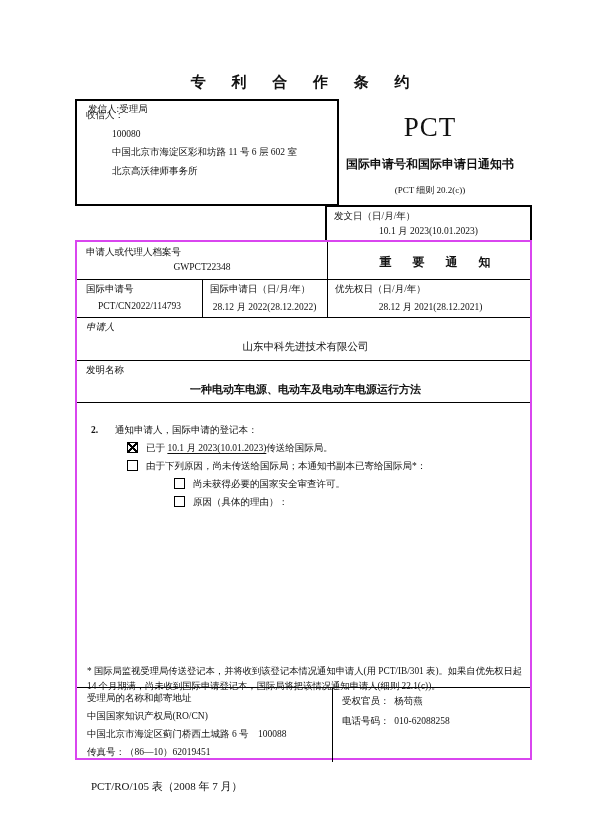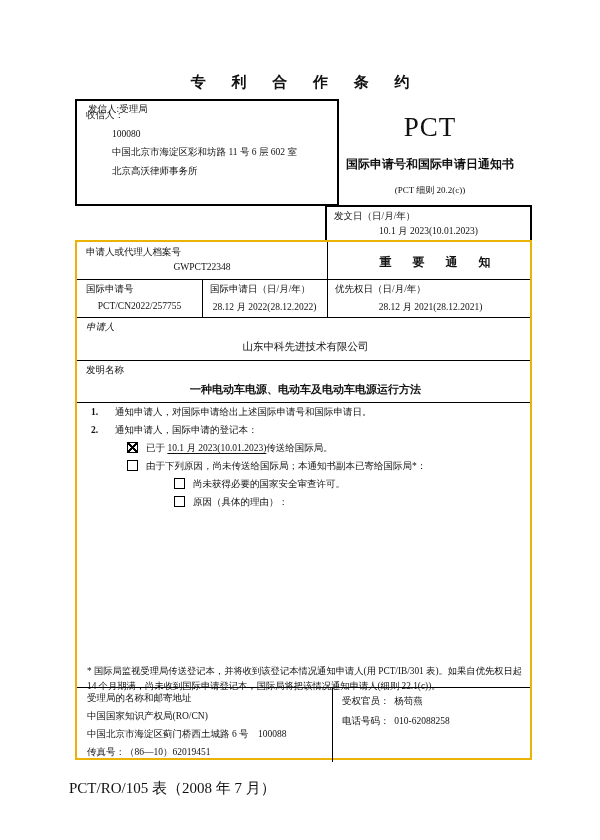--- a/index.html
+++ b/index.html
@@ -12,38 +12,38 @@
   .doc-title{top:73px;left:0;width:100%;text-align:center;font-size:15px;font-weight:bold;letter-spacing:11px;padding-left:11px;box-sizing:border-box;}
   .sender{left:88px;top:103px;font-size:9.5px;}
   .recipient-box{left:75px;top:99px;width:242px;height:93px;border:2px solid #000;padding:5px 9px;font-size:9.5px;line-height:1.95;box-sizing:content-box;}
   .recipient-indent{margin-left:26px;}
   .pct-block{left:328px;top:112px;width:204px;text-align:center;}
   .pct-logo{font-size:27px;font-weight:normal;letter-spacing:1px;}
   .pct-title{font-size:12px;font-weight:bold;margin-top:13px;}
   .pct-rule{font-size:9px;margin-top:11px;}
   .mailing-box{left:325px;top:205px;width:207px;height:37px;border:2px solid #000;box-sizing:border-box;padding:3px 7px;font-size:9.5px;}
   .mailing-value{text-align:center;margin-top:2px;}
-  .main-table{left:75px;top:240px;width:457px;height:520px;border:2px solid #eab308;box-sizing:border-box;font-size:9.5px;}
+  .main-table{left:75px;top:240px;width:457px;height:520px;border:2px solid #d946ef;box-sizing:border-box;font-size:9.5px;}
   .hline{position:absolute;left:0;width:100%;height:0;border-top:1px solid #000;}
   .vline{position:absolute;top:0;width:0;border-left:1px solid #000;}
   .cell-label{position:absolute;font-size:9.5px;}
   .cell-value{position:absolute;font-size:9.5px;}
   .center{text-align:center;}
   .notice-big{font-size:12px;font-weight:bold;letter-spacing:9px;padding-left:9px;}
   .company{font-size:10.5px;}
   .invention{font-size:11px;font-weight:bold;}
   .list-line{position:absolute;font-size:9.5px;white-space:nowrap;}
   .num{display:inline-block;width:24px;font-weight:bold;}
   .cb{display:inline-block;width:11px;height:11px;border:1.5px solid #000;box-sizing:border-box;vertical-align:-2px;margin-right:8px;background:#fff;}
   .cb.checked{background-image:
     linear-gradient(to top right,transparent 44%,#000 44%,#000 56%,transparent 56%),
     linear-gradient(to bottom right,transparent 44%,#000 44%,#000 56%,transparent 56%);}
   .u{text-decoration:underline;text-underline-offset:2px;}
   .footnote{position:absolute;left:10px;width:437px;top:422px;font-size:9.3px;line-height:1.65;}
-  .footer-code{left:69px;top:779px;font-size:15px;text-align:center;}
+  .footer-code{left:91px;top:779px;font-size:11px;text-align:center;}
 </style>
 </head>
 <body>
 
 <div class="page">
 
   <div class="abs doc-title">专 利 合 作 条 约</div>
 
   <div class="abs sender">发信人:受理局</div>
 
@@ -76,35 +76,32 @@
     <div class="hline" style="top:445px;"></div>
     <div class="vline" style="left:250px;height:75px;"></div>
     <div class="vline" style="left:125px;top:37px;height:38px;"></div>
     <div class="vline" style="left:255px;top:445px;height:75px;"></div>
 
     <div class="cell-label" style="left:9px;top:4px;">申请人或代理人档案号</div>
     <div class="cell-value center" style="left:0;top:20px;width:250px;">GWPCT22348</div>
     <div class="cell-value center notice-big" style="left:250px;top:12px;width:207px;">重 要 通 知</div>
 
     <div class="cell-label" style="left:9px;top:41px;">国际申请号</div>
-    <div class="cell-value center" style="left:0;top:59px;width:125px;">PCT/CN2022/257755</div>
+    <div class="cell-value center" style="left:0;top:59px;width:125px;">PCT/CN2022/114793</div>
     <div class="cell-label" style="left:133px;top:41px;">国际申请日（日/月/年）</div>
     <div class="cell-value center" style="left:125px;top:59px;width:125px;">28.12 月 2022(28.12.2022)</div>
     <div class="cell-label" style="left:258px;top:41px;">优先权日（日/月/年）</div>
     <div class="cell-value center" style="left:250px;top:59px;width:207px;">28.12 月 2021(28.12.2021)</div>
 
     <div class="cell-label" style="left:9px;top:79px;font-style:italic;">申请人</div>
     <div class="cell-value center company" style="left:0;top:98px;width:457px;">山东中科先进技术有限公司</div>
 
     <div class="cell-label" style="left:9px;top:122px;">发明名称</div>
     <div class="cell-value center invention" style="left:0;top:140px;width:457px;">一种电动车电源、电动车及电动车电源运行方法</div>
 
-    <div class="list-line" style="left:14px;top:164px;">
-      <span class="num">1.</span><span>通知申请人，对国际申请给出上述国际申请号和国际申请日。</span>
-    </div>
     <div class="list-line" style="left:14px;top:182px;">
       <span class="num">2.</span><span>通知申请人，国际申请的登记本：</span>
     </div>
     <div class="list-line" style="left:50px;top:200px;">
       <span class="cb checked"></span><span>已于 </span><span class="u">10.1 月 2023(10.01.2023)</span><span>传送给国际局。</span>
     </div>
     <div class="list-line" style="left:50px;top:218px;">
       <span class="cb"></span><span>由于下列原因，尚未传送给国际局；本通知书副本已寄给国际局*：</span>
     </div>
     <div class="list-line" style="left:97px;top:236px;">

